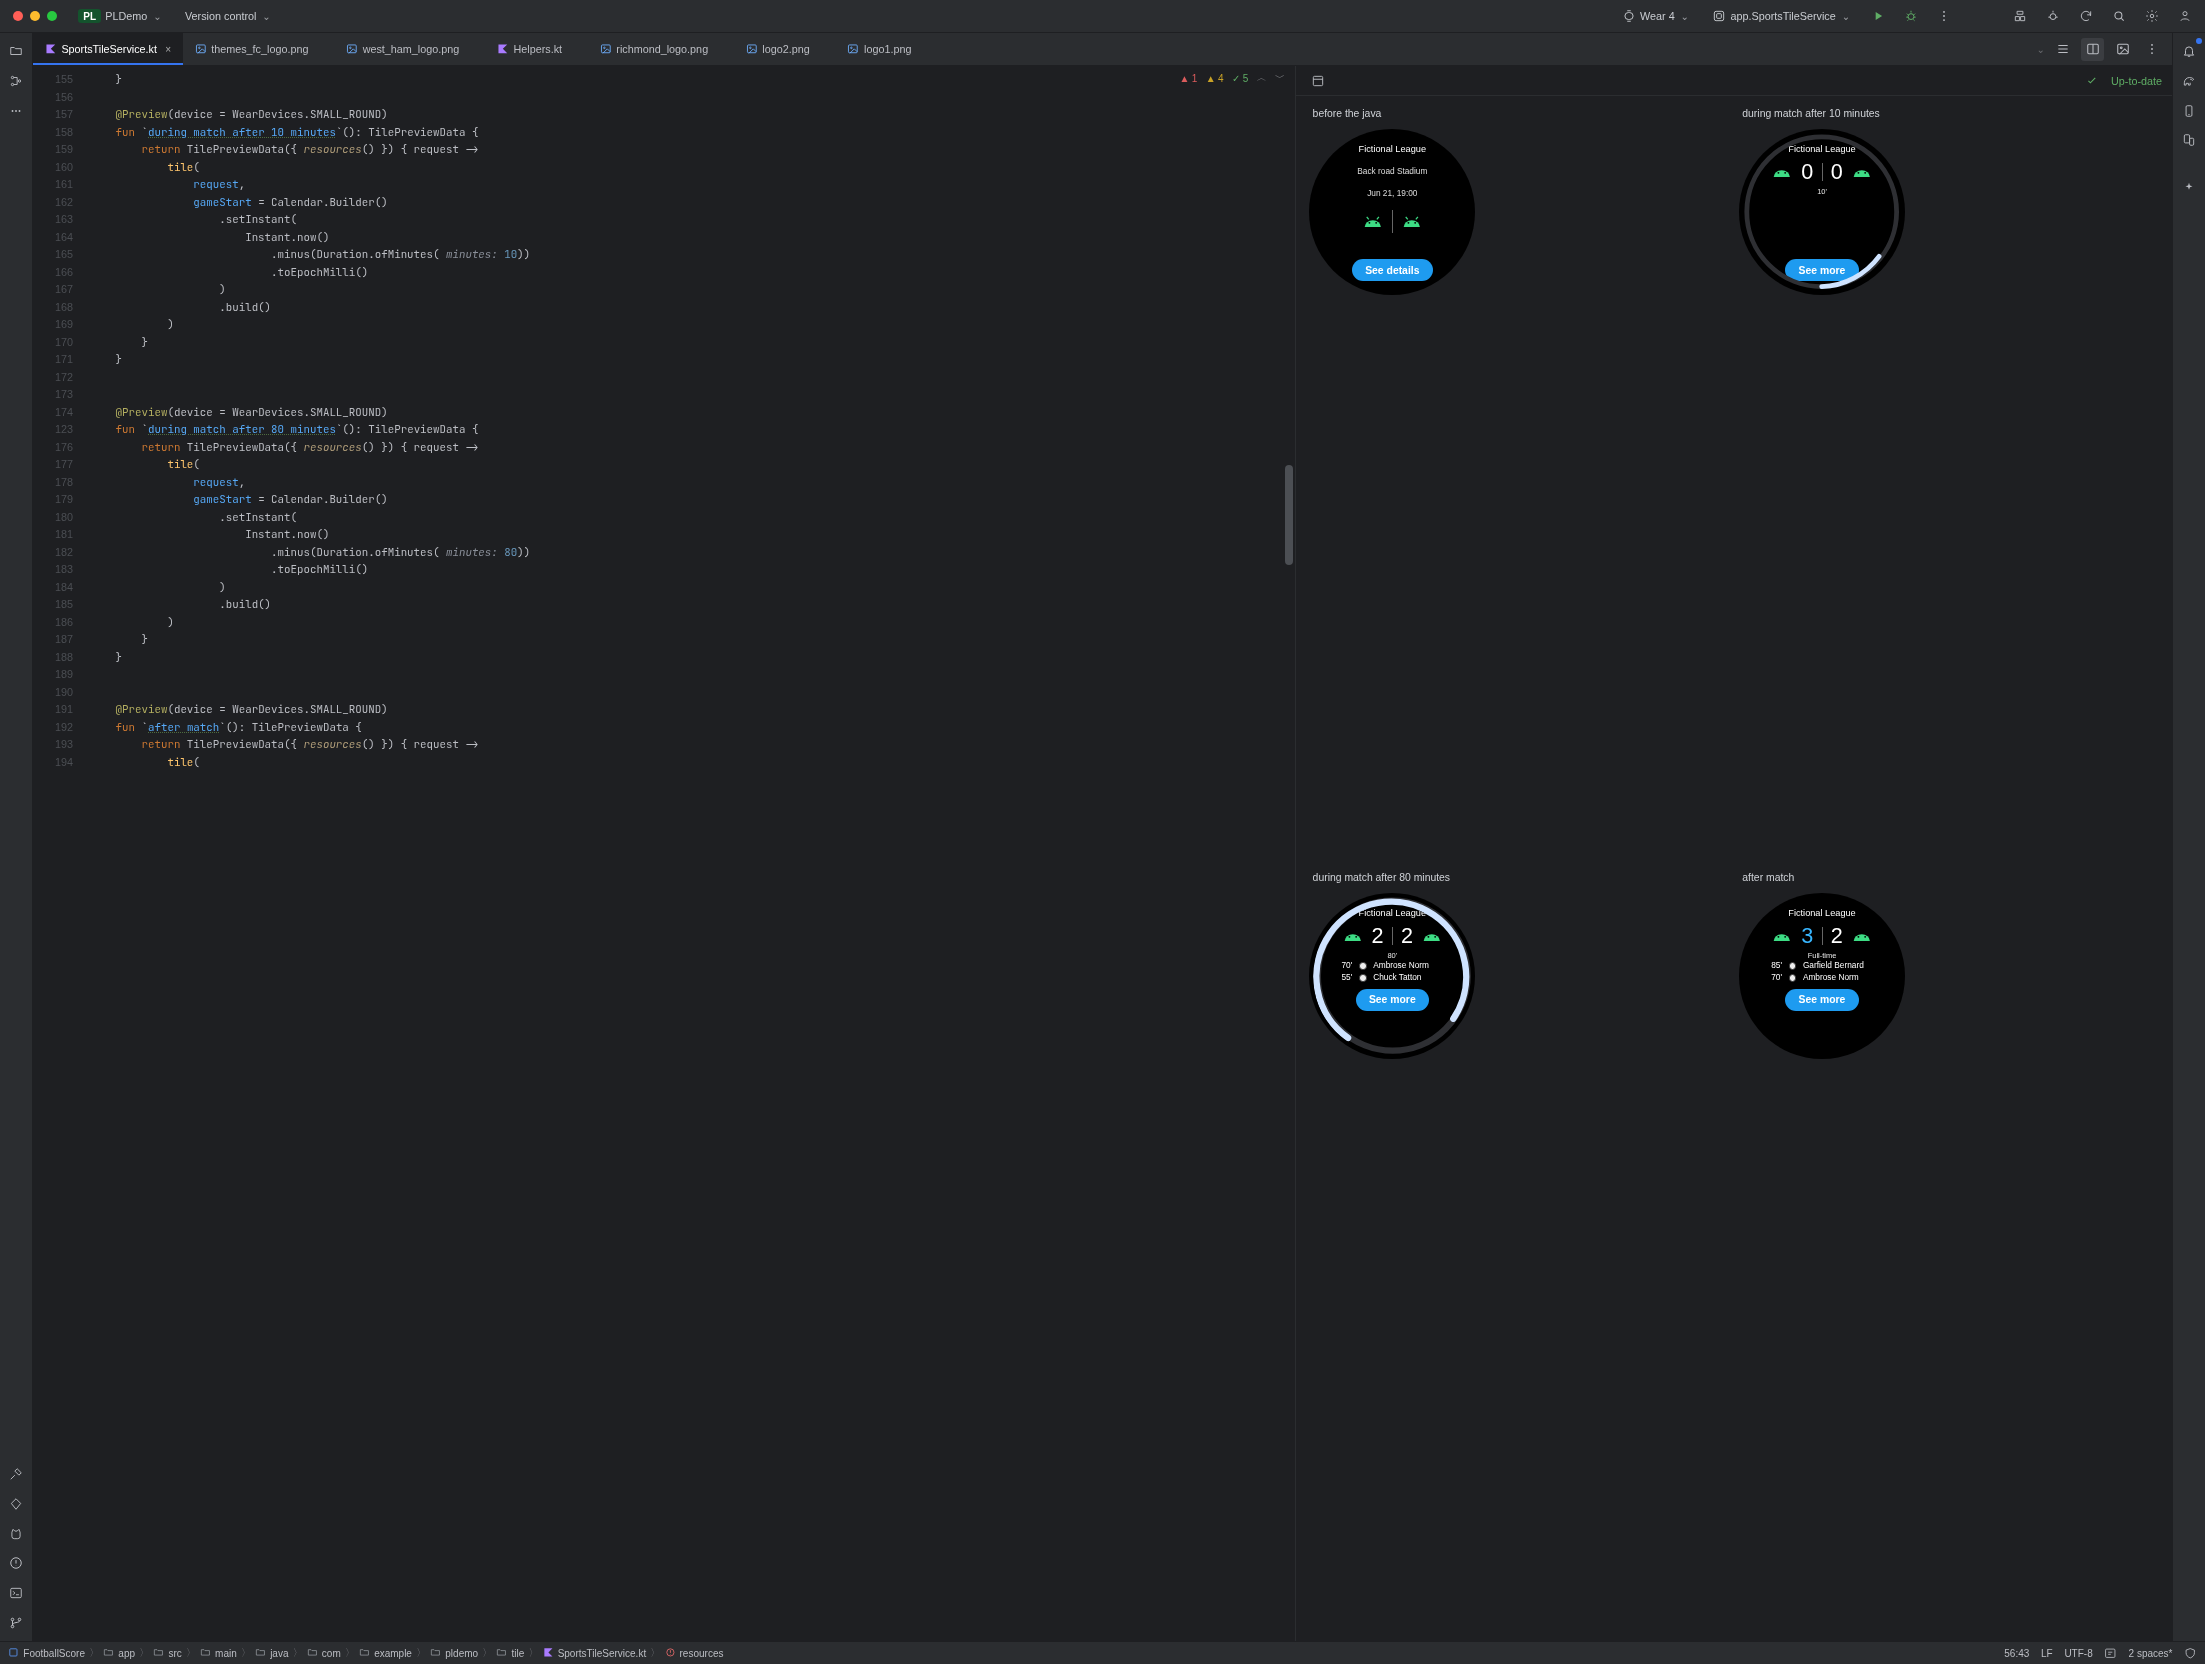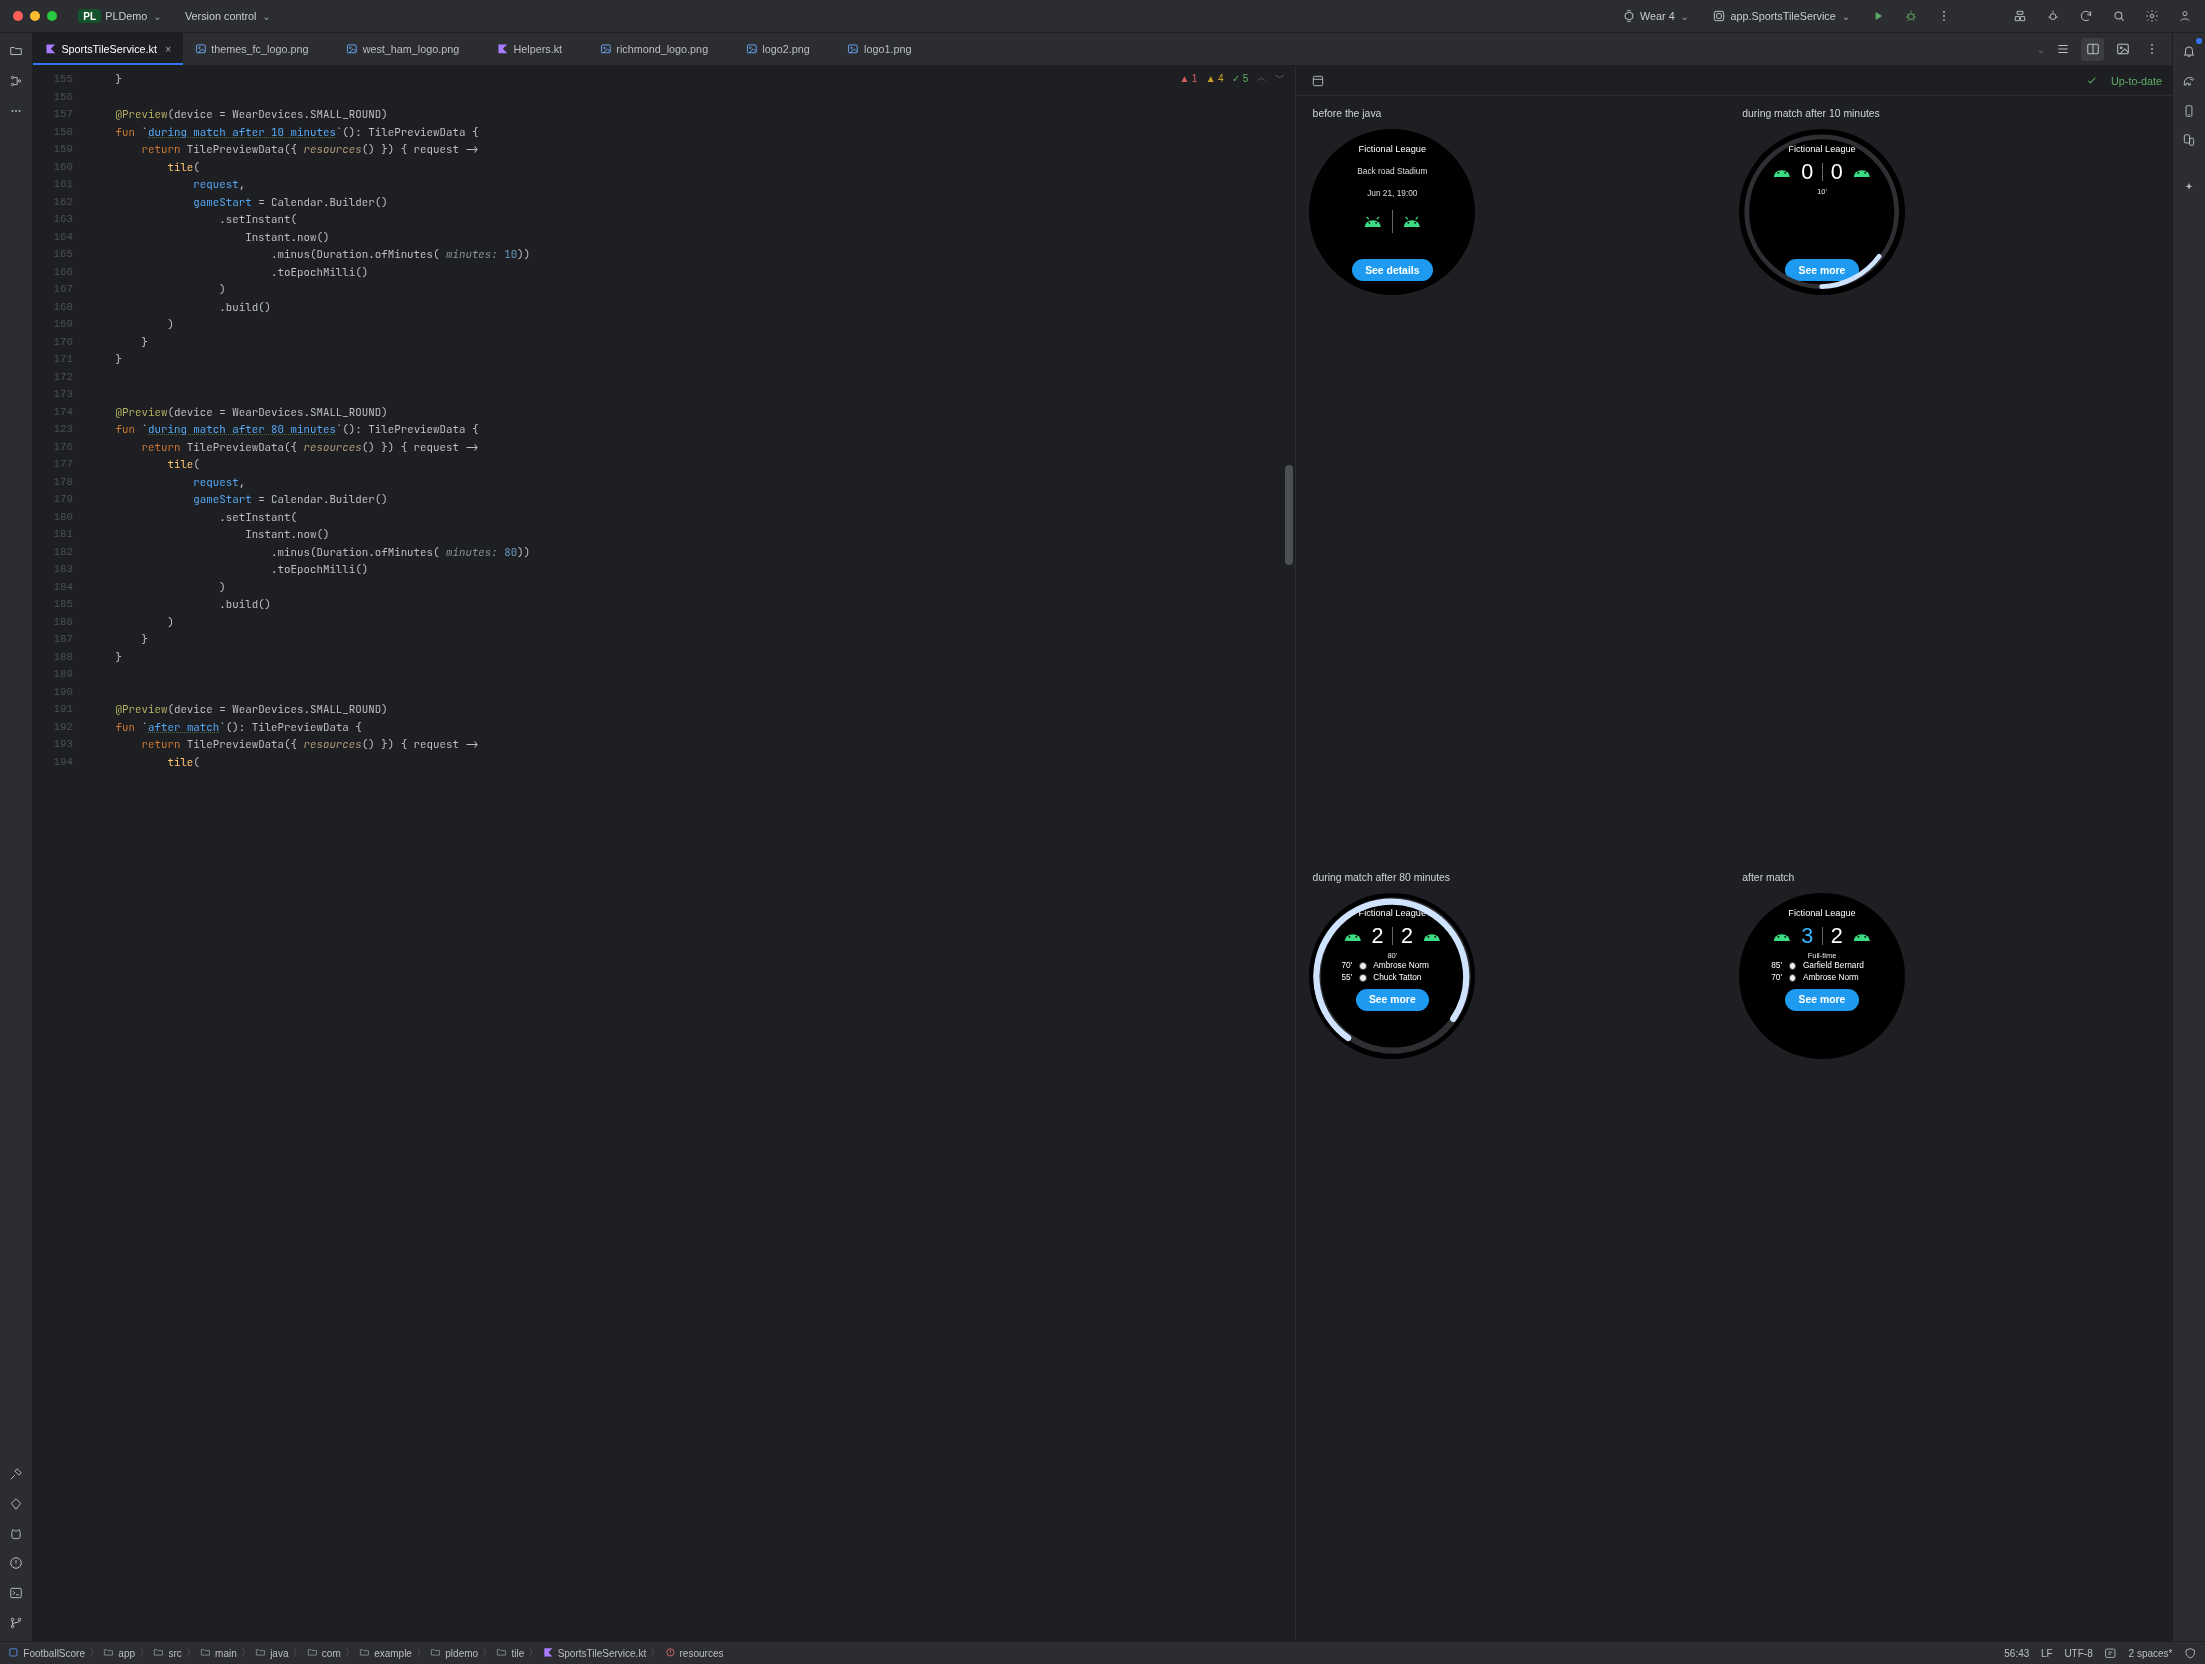--- a/index.html
+++ b/index.html
@@ -58,21 +58,21 @@
   border-right: none; position:relative; white-space:nowrap;
 }
 .tab.active { background:#1e1f22; color:#fff; }
 .tab.active::after { content:""; position:absolute; left:0; right:0; bottom:0; height:2.5px; background:#3574f0; }
 .tab .file-ico { width:11.7px; height:11.7px; display:inline-block; }
 .tab-close { opacity:.6; font-size:10px; margin-left:3.3px; }
 .tabs-trail { margin-left:auto; display:flex; align-items:center; gap:6.7px; padding:0 8.3px; }
 
 .split { flex:1; display:flex; min-height:0; }
 .editor-wrap { flex: 1 1 59%; display:flex; min-width:0; position:relative; background:#1e1f22; }
-.gutter { width:50px; text-align:right; color:#4b4e53; font-family: Liberation Mono, monospace; font-size:10.8px; padding-top:5px; user-select:none; }
+.gutter { width:50px; text-align:right; color:#4b4e53; font-family: Liberation Sans, sans-serif; font-size:10.8px; padding-top:5px; user-select:none; }
 .gutter div { padding:0 10px 0 0; height:17.5px; line-height:17.5px; }
 .code { flex:1; font-family:"JetBrains Mono", Menlo, monospace; font-size:10.8px; line-height:17.5px; padding:5px 0 0 6.7px; white-space:pre; color:#bcbec4; overflow:hidden; }
 .k-ann { color:#b3ae60; }
 .k-key { color:#cc7832;margin-top:48px; }
 .k-fn  { color:#56a8f5; text-decoration: underline dotted #4d6b3f; }
 .k-num { color:#6897bb; }
 .k-par { color:#8a8f99; font-style: italic; }
 .inspections { position:absolute; top:5px; right:10px; display:flex; align-items:center; gap:8.3px; font-size:10px; }
 .insp { display:flex; align-items:center; gap:2.5px; }
 .insp.err { color:#db5c5c; }

